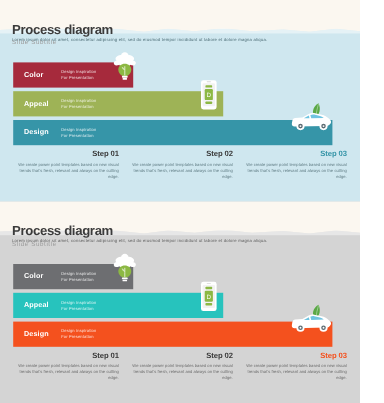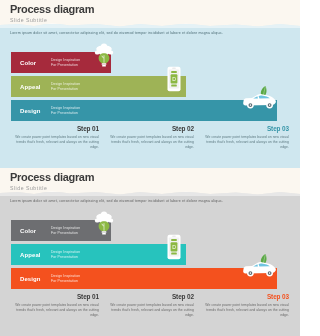--- a/index.html
+++ b/index.html
@@ -25,21 +25,21 @@
     width:300px; height:24px;
     background:#fbf7f0;
   }
   .torn {
     position:absolute;
     left:0; top:20px;
     width:300px; height:10px;
   }
   .header-text {
     position:absolute;
-    left:10px; top:3px;
+    left:10px; top:19px;
     z-index:5;
   }
   .title {
     font-size:11px;
     font-weight:bold;
     color:#3b3b3b;
     letter-spacing:-0.3px;
     line-height:12px;
     white-space:nowrap;
   }

